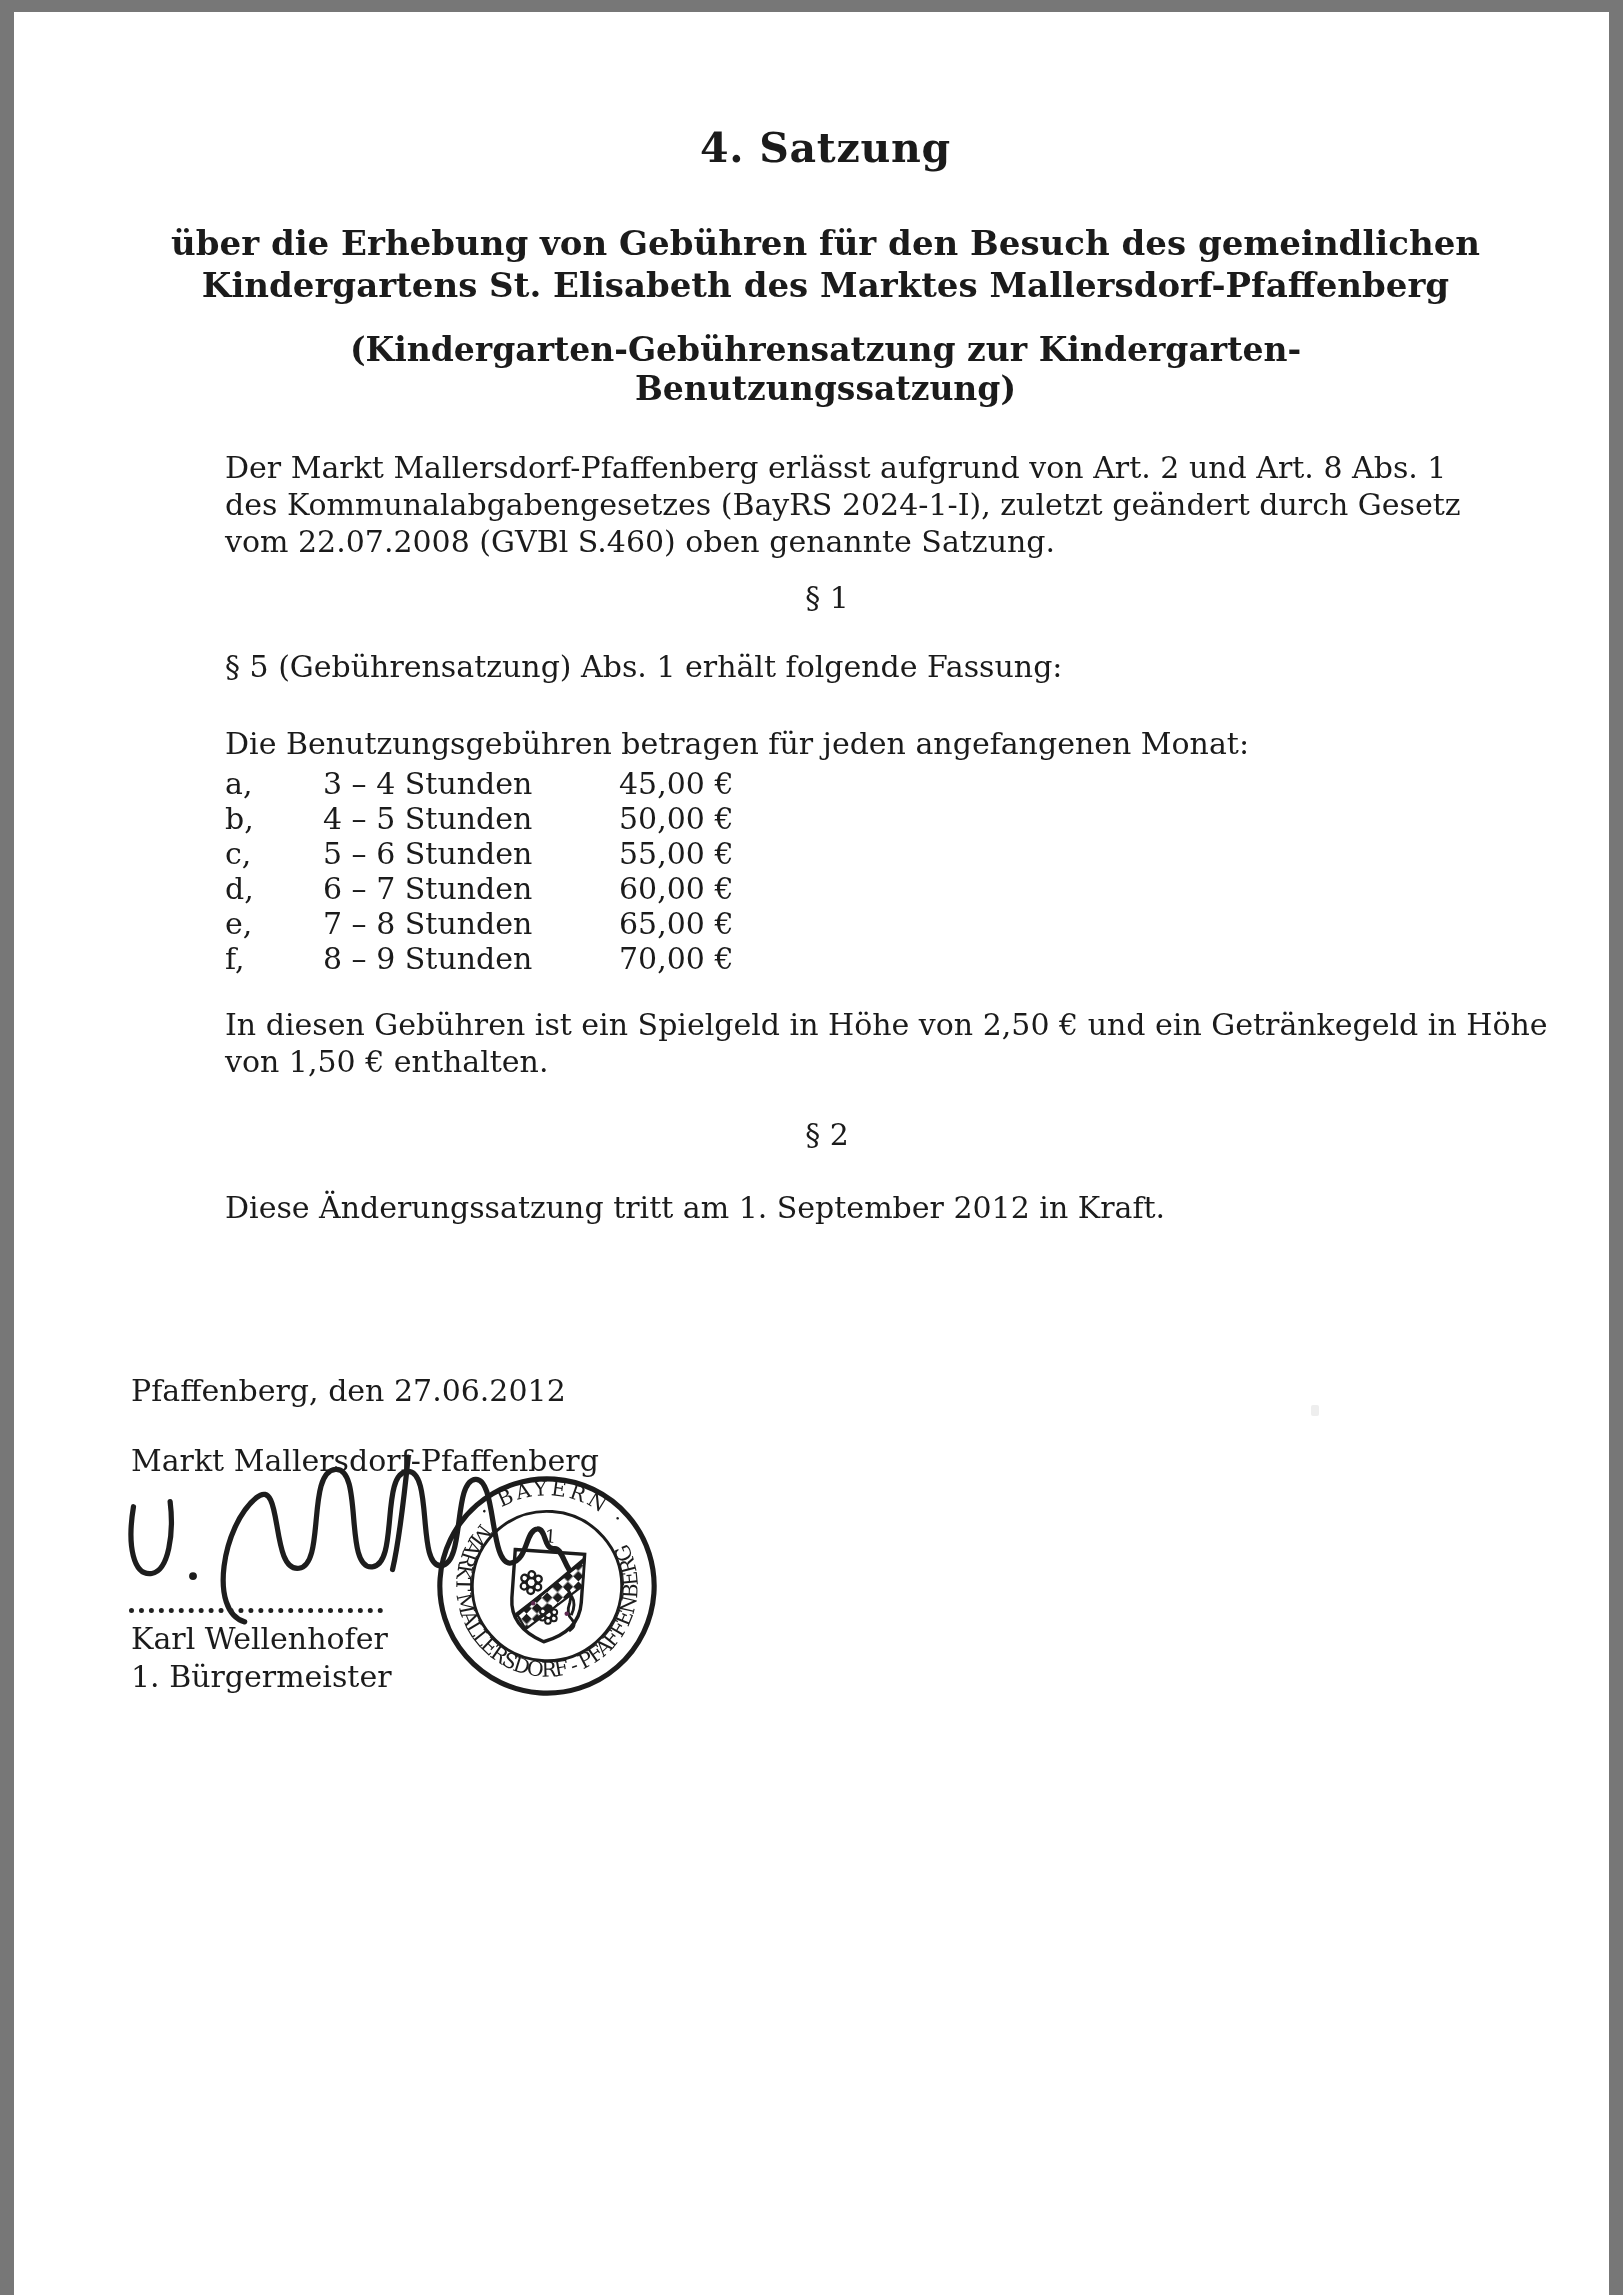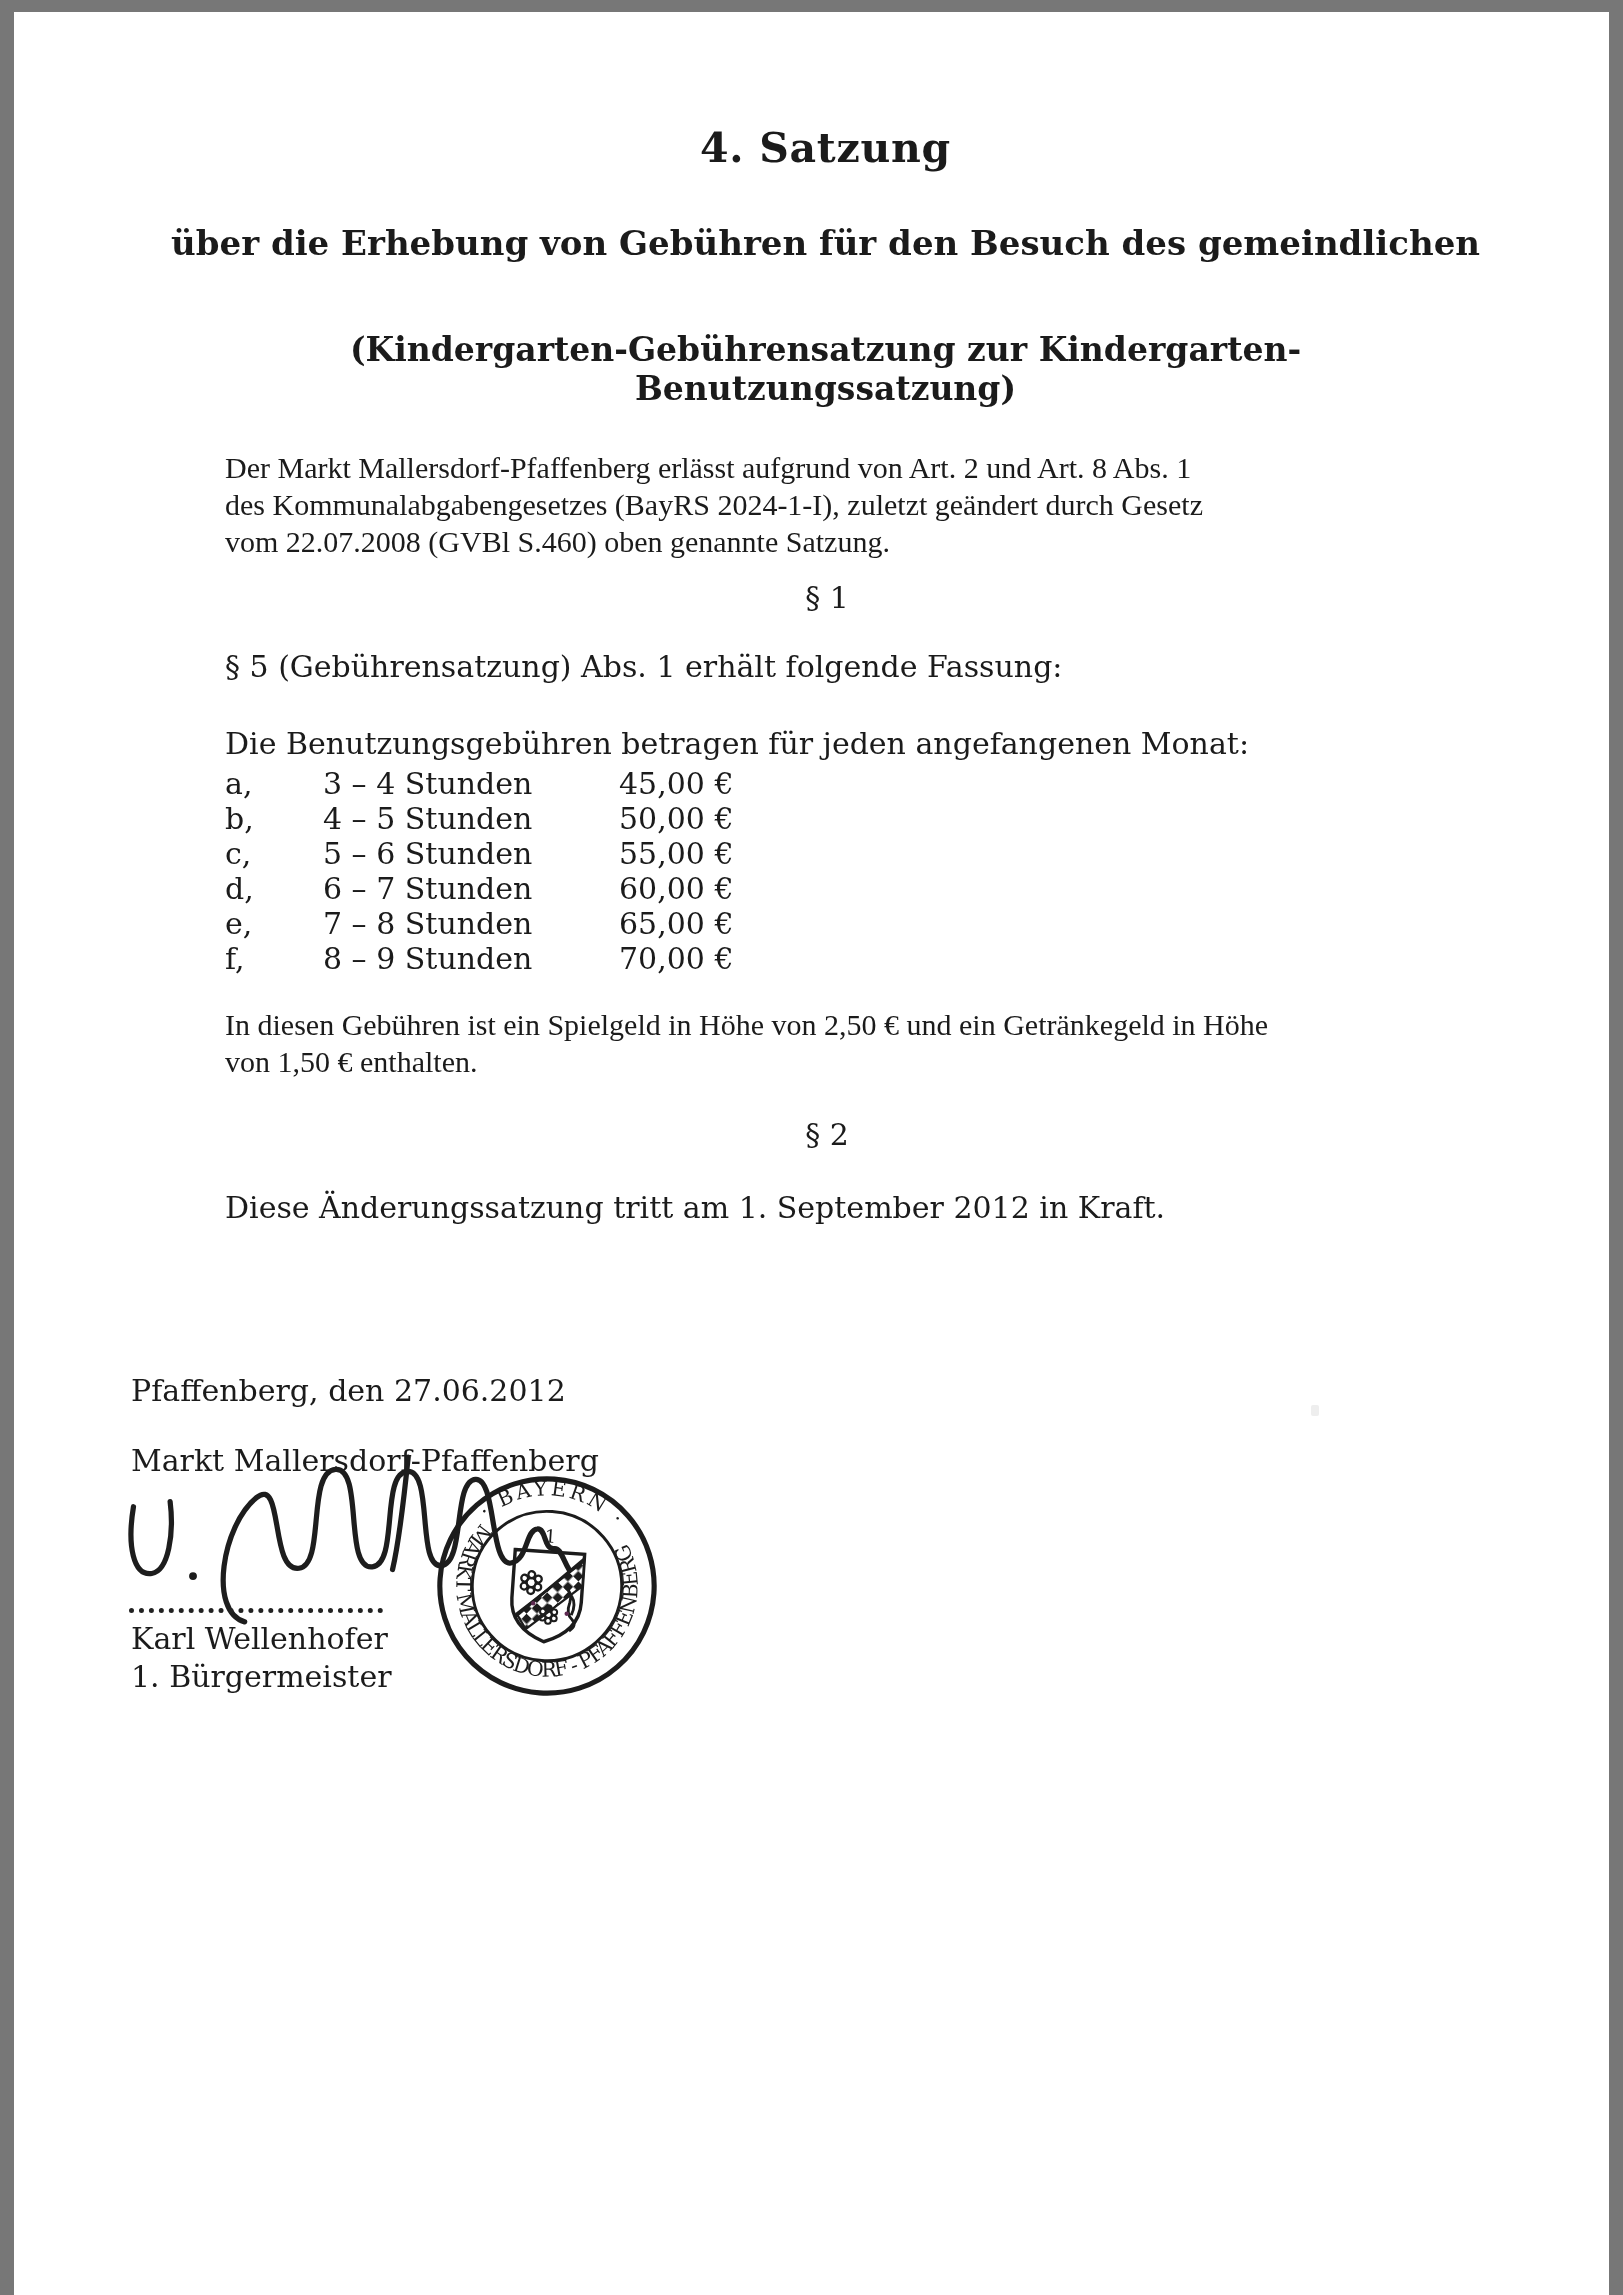--- a/index.html
+++ b/index.html
@@ -12,21 +12,21 @@
     color:#1b1b1b;
     overflow:hidden;
   }
   .abs { position:absolute; }
   .ctr { text-align:center; }
   .b { font-weight:bold; }
   .t-lg { font-size:41px; line-height:47px; letter-spacing:0.7px; }
   .t-md { font-size:34px; line-height:41px; }
   .t-sub { font-size:33px; line-height:39px; }
   .body-txt { font-size:30px; line-height:37px; }
-  .pre { white-space:pre-line;font-family:Liberation Serif, serif; }
+  .pre { white-space:pre-line; }
   .fee-grid {
     display:grid;
     grid-template-columns:98px 296px auto;
     font-size:30px; line-height:35px;
   }
   .fee-grid > div { padding:0; }
   .dotline {
     border-top:5.2px dotted #222;
     height:0; width:254px;
   }
@@ -35,20 +35,21 @@
     width:7.9px; height:10.5px; background:#eeeeee; border-radius:2px;
   }
 </style>
 </head>
 <body>
 
 <div class="page">
 
   <div class="abs ctr b t-lg" style="left:157px; top:113px; width:1309px;">4. Satzung</div>
   <div class="abs ctr b t-md" style="left:157px; top:211px; width:1309px;">über die Erhebung von Gebühren für den Besuch des gemeindlichen</div>
+  <div class="abs ctr b t-md" style="left:157px; top:253px; width:1309px;">Kindergartens St. Elisabeth des Marktes Mallersdorf-Pfaffenberg</div>
   <div class="abs ctr b t-sub" style="left:157px; top:318px; width:1309px;text-align:center;">(Kindergarten-Gebührensatzung zur Kindergarten-Benutzungssatzung)</div>
 
   <div class="abs body-txt pre" style="left:211px; top:437px; width:1244px;">Der Markt Mallersdorf-Pfaffenberg erlässt aufgrund von Art. 2 und Art. 8 Abs. 1
 des Kommunalabgabengesetzes (BayRS 2024-1-I), zuletzt geändert durch Gesetz
 vom 22.07.2008 (GVBl S.460) oben genannte Satzung.</div>
 
   <div class="abs ctr body-txt" style="left:209px; top:567px; width:1208px;">§ 1</div>
   <div class="abs body-txt" style="left:211px; top:636px; width:1244px;">§ 5 (Gebührensatzung) Abs. 1 erhält folgende Fassung:</div>
   <div class="abs body-txt" style="left:211px; top:713px; width:1244px;">Die Benutzungsgebühren betragen für jeden angefangenen Monat:</div>
 

